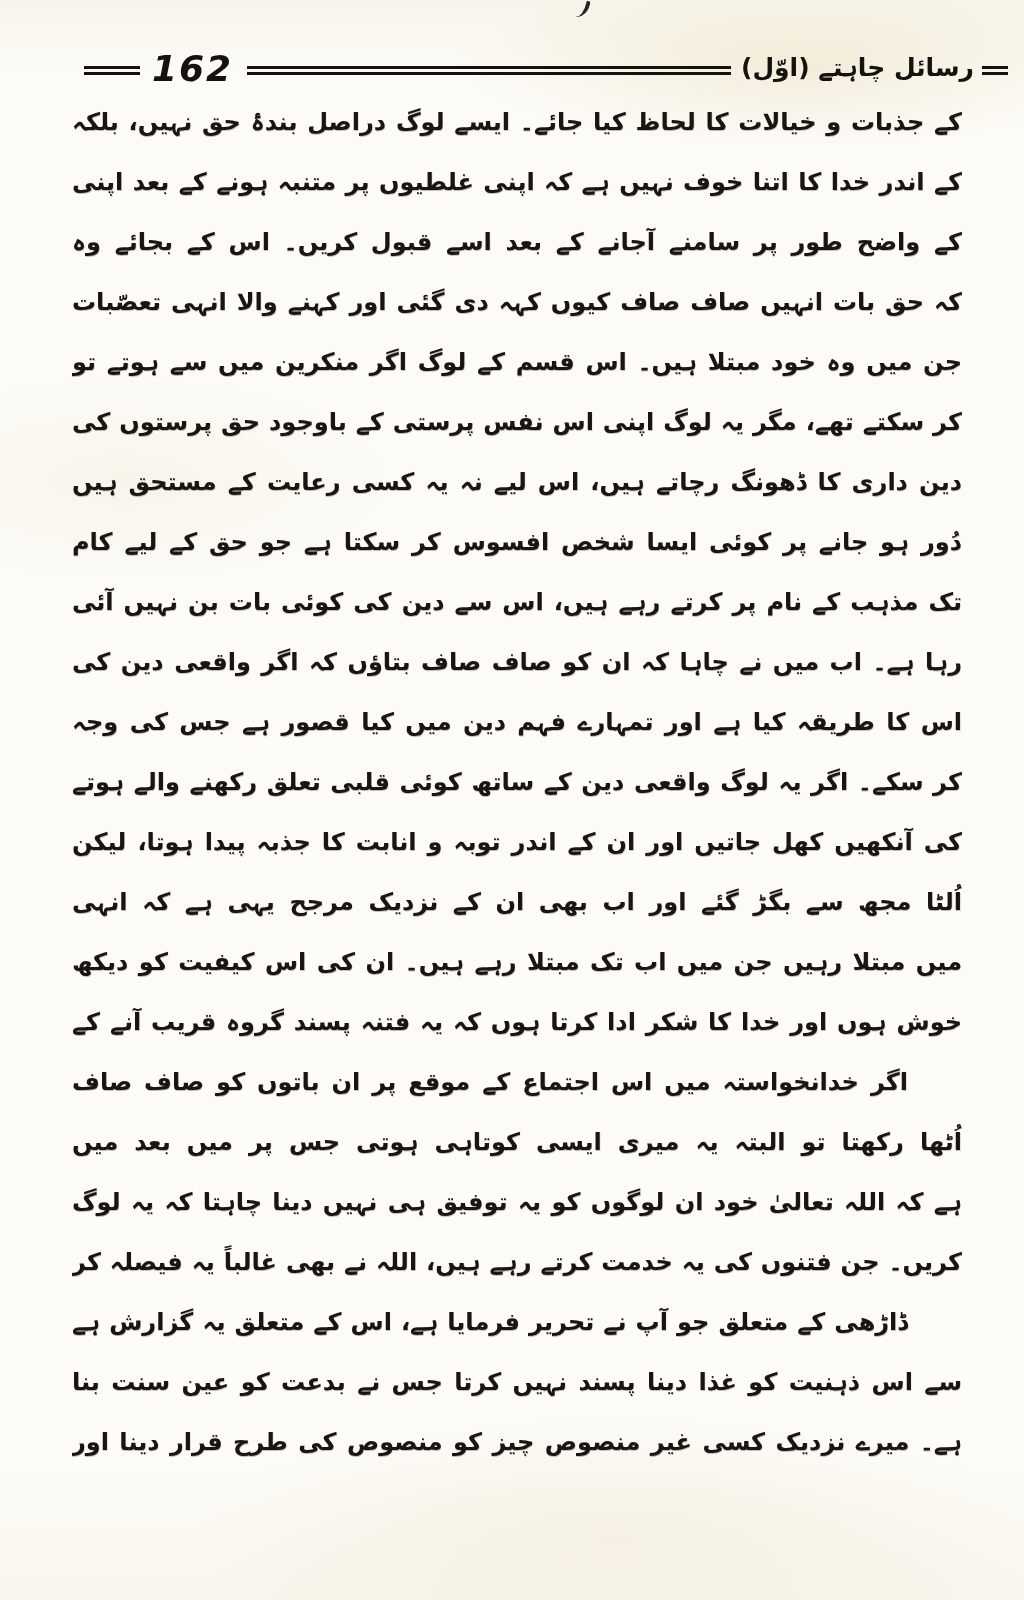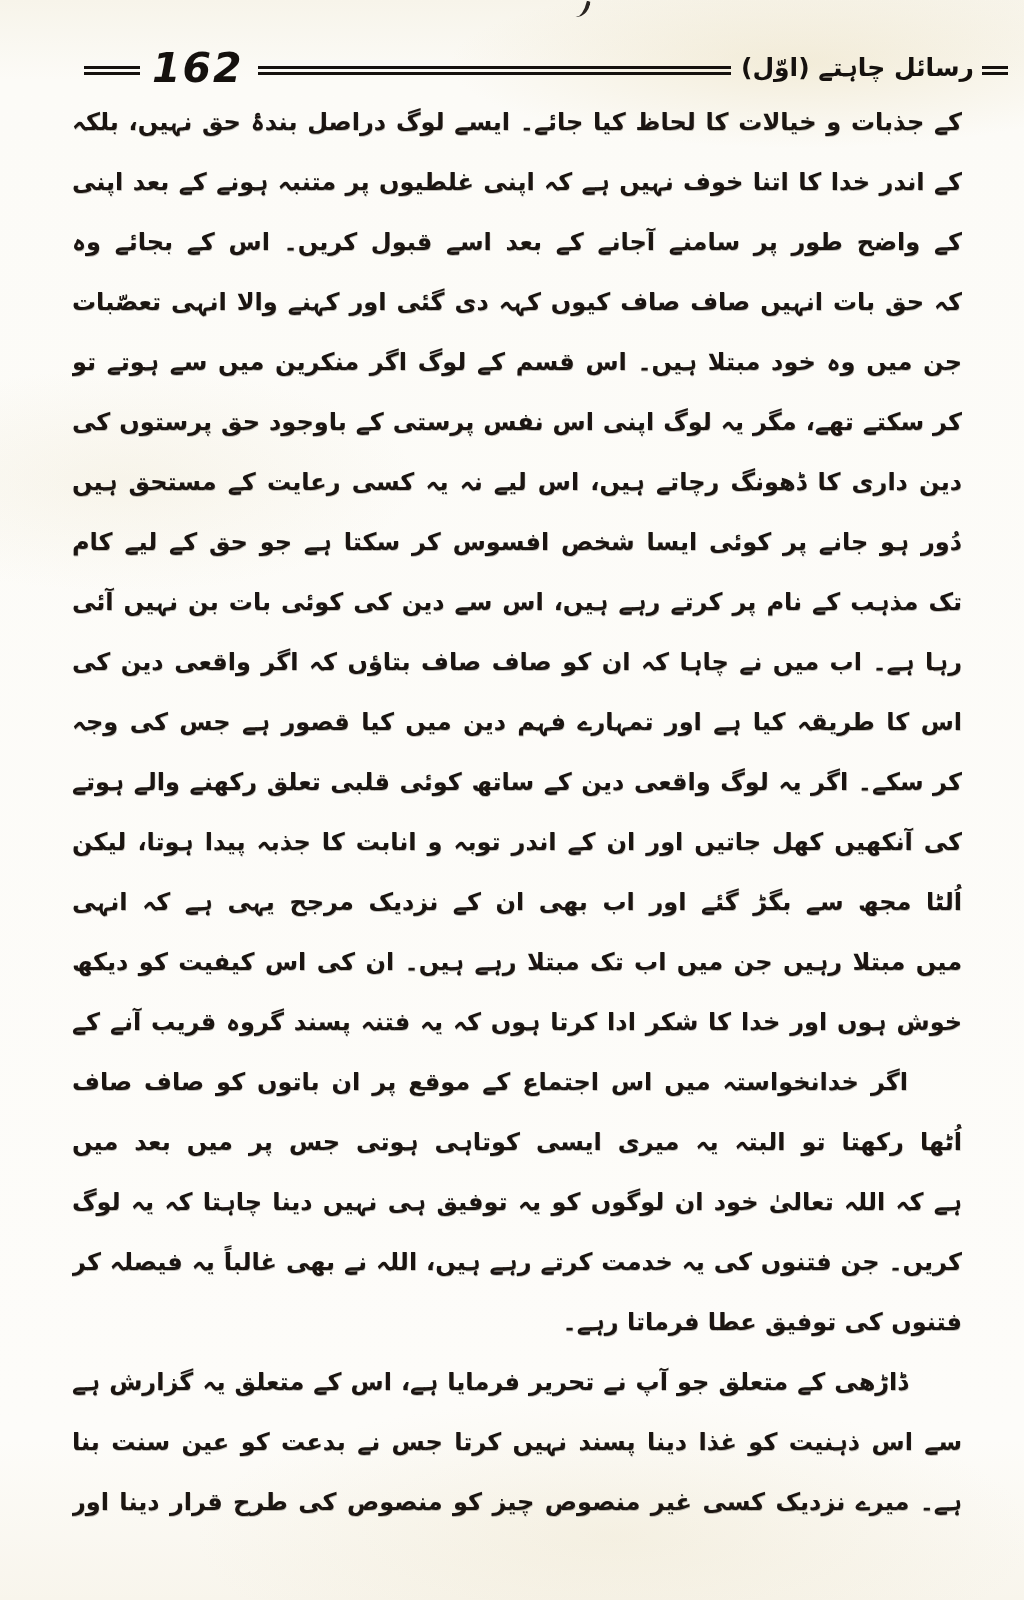--- a/index.html
+++ b/index.html
@@ -50,21 +50,21 @@
     border-bottom: 3px solid #15110e;
     box-sizing: content-box;
   }
   .rule.left   { width: 56px; margin-right: 12px; }
   .rule.middle { flex: 1; margin: 0 10px 0 14px; }
   .rule.right  { width: 26px; margin-left: 8px; }
   .page-number {
     font-family: "DejaVu Sans", sans-serif;
     font-style: italic;
     font-weight: 700;
-    font-size: 41px;
+    font-size: 36px;
     letter-spacing: 2px;
     color: #15110e;
     transform: translateY(-2px);
   }
   .head-title {
     direction: rtl;
     font-weight: 700;
     font-size: 25px;
     white-space: nowrap;
     color: #15110e;
@@ -123,19 +123,18 @@
     <div class="urdu-line">اس کا طریقہ کیا ہے اور تمہارے فہم دین میں کیا قصور ہے جس کی وجہ سے تم اب تک کچھ نہیں</div>
     <div class="urdu-line">کر سکے۔ اگر یہ لوگ واقعی دین کے ساتھ کوئی قلبی تعلق رکھنے والے ہوتے تو میری باتیں سن کر ان</div>
     <div class="urdu-line">کی آنکھیں کھل جاتیں اور ان کے اندر توبہ و انابت کا جذبہ پیدا ہوتا، لیکن اس کے بجائے یہ لوگ</div>
     <div class="urdu-line">اُلٹا مجھ سے بگڑ گئے اور اب بھی ان کے نزدیک مرجح یہی ہے کہ انہی تعصّبات اور جزئیات پرستیوں</div>
     <div class="urdu-line">میں مبتلا رہیں جن میں اب تک مبتلا رہے ہیں۔ ان کی اس کیفیت کو دیکھ لینے کے بعد میں بہت</div>
     <div class="urdu-line">خوش ہوں اور خدا کا شکر ادا کرتا ہوں کہ یہ فتنہ پسند گروہ قریب آنے کے بجائے دُور جا رہا ہے۔</div>
     <div class="urdu-line indent">اگر خدانخواستہ میں اس اجتماع کے موقع پر ان باتوں کو صاف صاف بیان کرنے میں کوئی کسر</div>
     <div class="urdu-line">اُٹھا رکھتا تو البتہ یہ میری ایسی کوتاہی ہوتی جس پر میں بعد میں افسوس کرتا۔ مجھے تو ایسا معلوم ہوتا</div>
     <div class="urdu-line">ہے کہ اللہ تعالیٰ خود ان لوگوں کو یہ توفیق ہی نہیں دینا چاہتا کہ یہ لوگ اس کی دین کی کوئی خدمت</div>
     <div class="urdu-line">کریں۔ جن فتنوں کی یہ خدمت کرتے رہے ہیں، اللہ نے بھی غالباً یہ فیصلہ کر لیا ہے کہ ان کو انہی</div>
-    <div class="urdu-line short">فتنوں کی توفیق عطا فرماتا رہے۔</div>
     <div class="urdu-line indent">ڈاڑھی کے متعلق جو آپ نے تحریر فرمایا ہے، اس کے متعلق یہ گزارش ہے کہ میں اپنے عمل</div>
     <div class="urdu-line">سے اس ذہنیت کو غذا دینا پسند نہیں کرتا جس نے بدعت کو عین سنت بنا دینے تک نوبت پہنچا دی</div>
     <div class="urdu-line">ہے۔ میرے نزدیک کسی غیر منصوص چیز کو منصوص کی طرح قرار دینا اور کسی غیر مسنون چیز کو (جو</div>
   </main>
 
 </div>
 
 </body></html>

